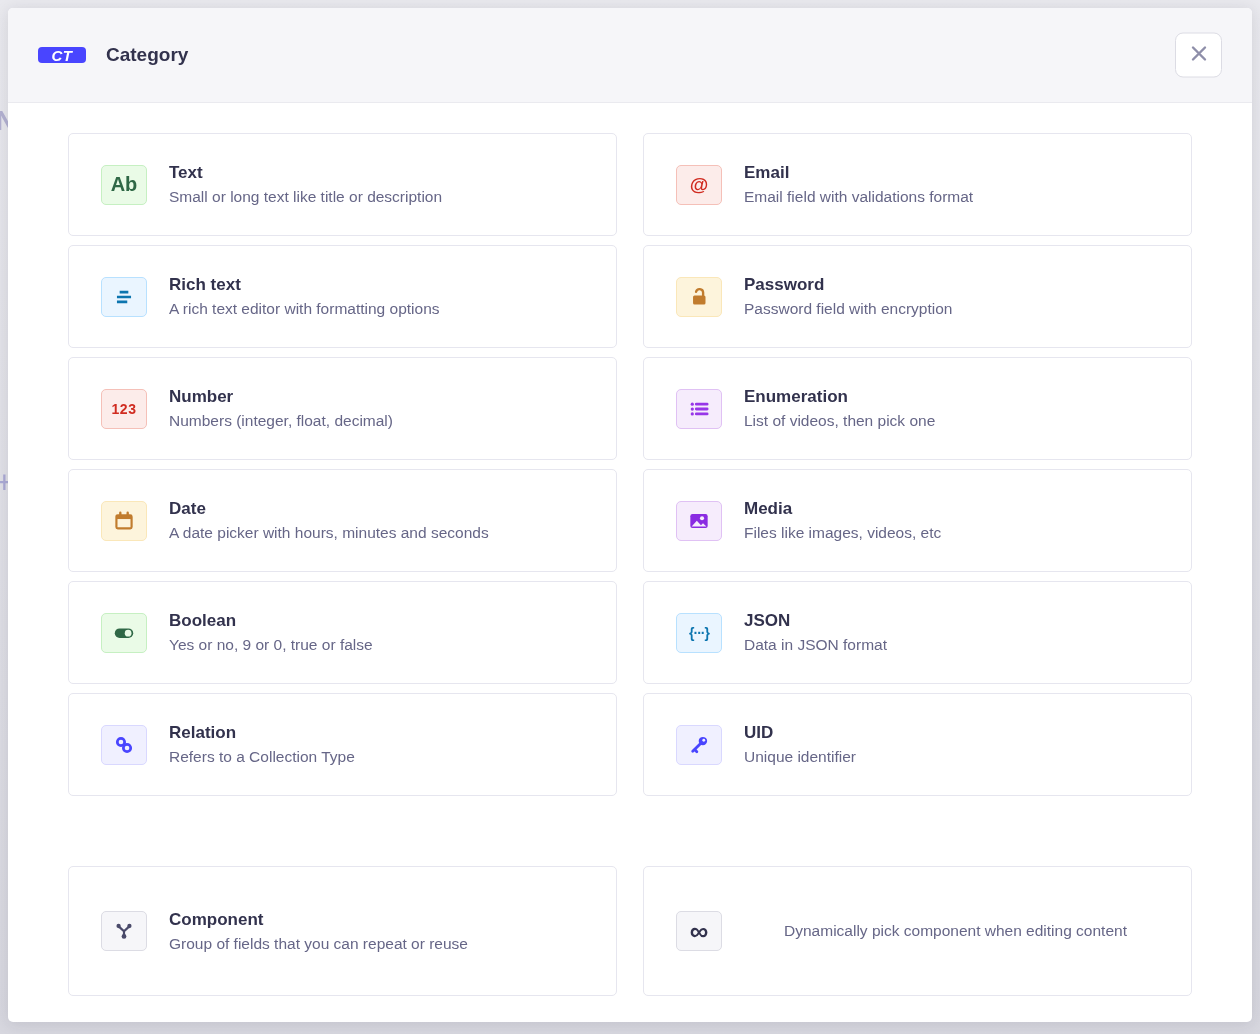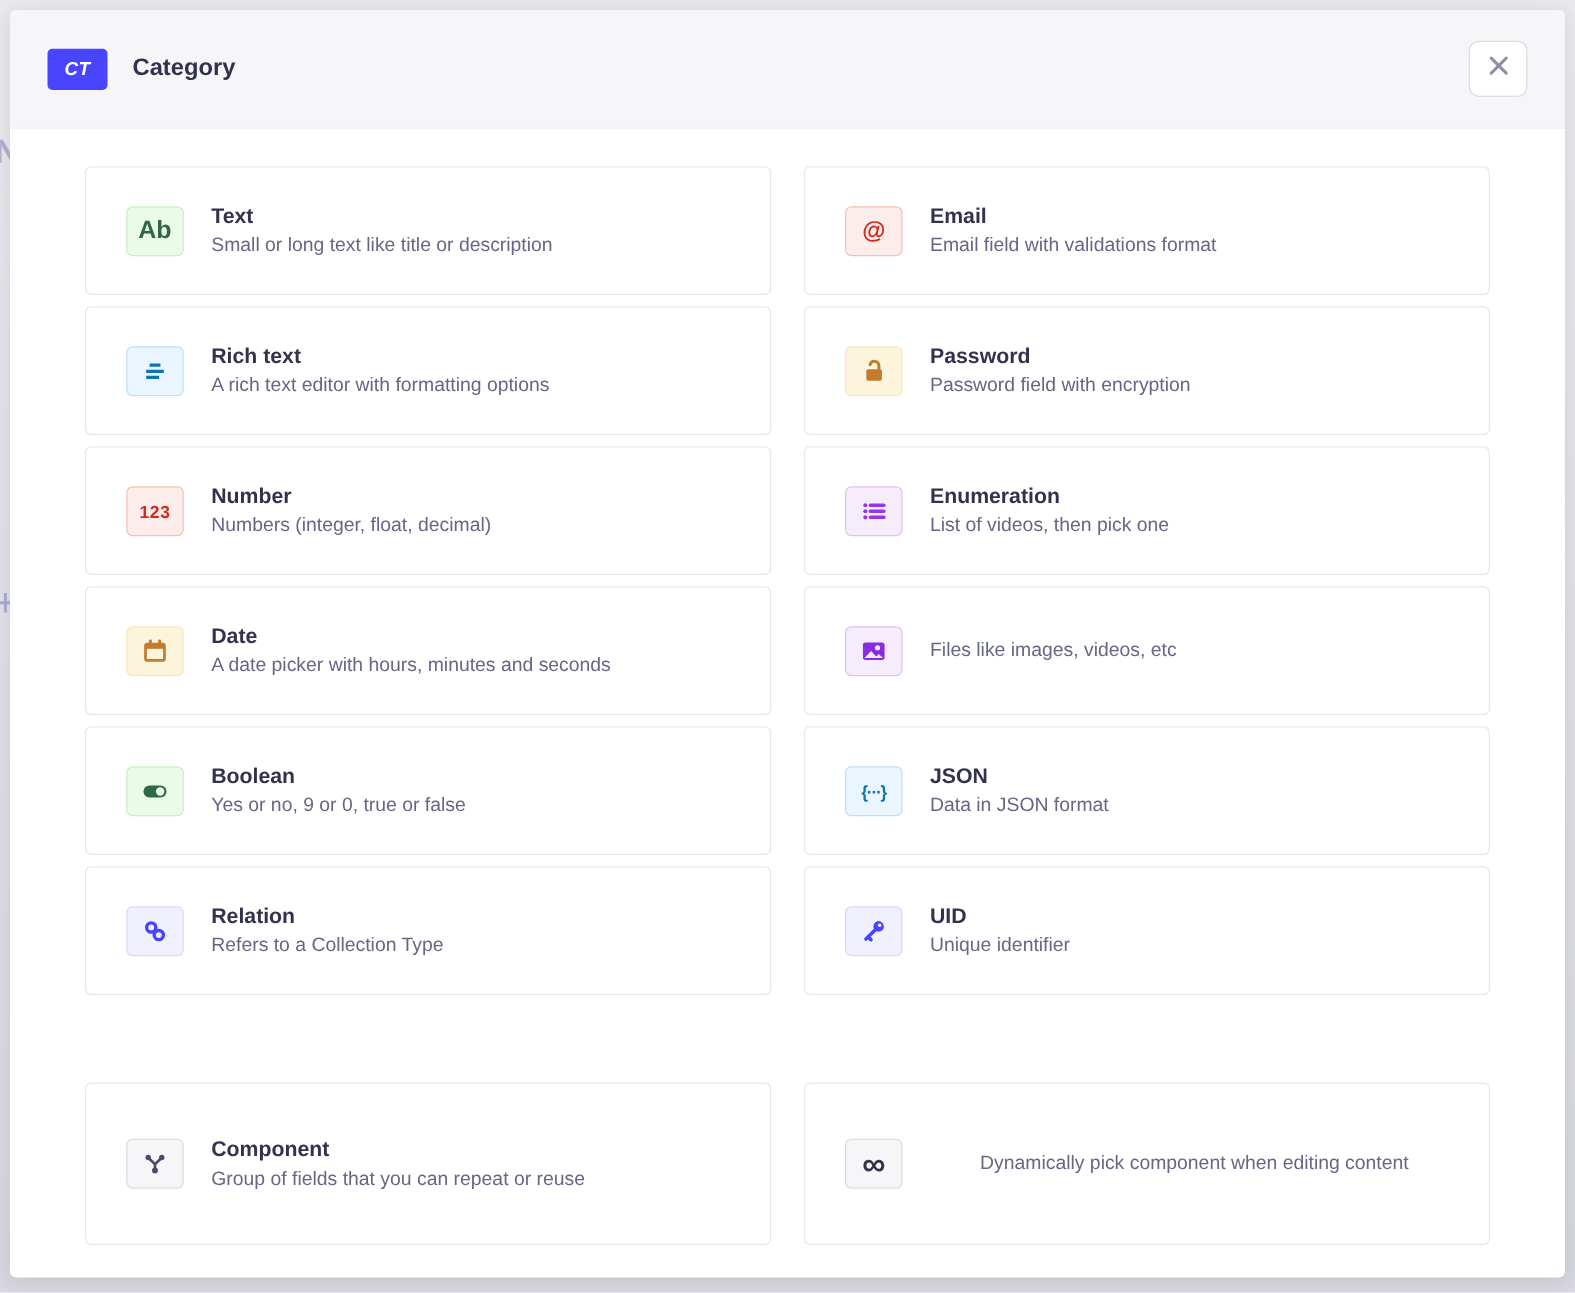--- a/index.html
+++ b/index.html
@@ -11,21 +11,21 @@
   .bg-letter { position:absolute; z-index:0; color:#a2a0c8; font-weight:bold; opacity:.75; }
   .bg-letter.n { top:106px; left:-4px; font-size:27px; }
   .bg-letter.plus { top:464px; left:-5px; font-size:32px; font-weight:400; color:#9a98cf; }
 
   .modal { position:absolute; z-index:1; left:8px; top:8px; width:1244px; height:1014px;
     background:#fff; border-radius:5px; box-shadow:0 2px 15px rgba(33,33,52,.12); }
 
   .modal-header { position:relative; height:95px; background:#f6f6f9;
     border-bottom:1px solid #eaeaef; border-radius:5px 5px 0 0;
     display:flex; align-items:center; padding:0 30px; }
-  .ct-badge { width:48px; height:33px; background:#4945ff; border-radius:4px;
+  .ct-badge { width:48px; height:16px; background:#4945ff; border-radius:4px;
     color:#fff; font-style:italic; font-weight:bold; font-size:15px;
     display:flex; align-items:center; justify-content:center; letter-spacing:.5px; }
   .modal-title { margin-left:20px; font-size:19px; font-weight:bold; color:#32324d; }
   .close-btn { position:absolute; right:30px; top:50%; transform:translateY(-50%);
     width:47px; height:45px; background:#fff; border:1px solid #dcdce4; border-radius:8px;
     display:flex; align-items:center; justify-content:center; cursor:pointer; }
 
   .modal-body { padding:30px 60px 0 60px; }
   .grid { display:grid; grid-template-columns:1fr 1fr; column-gap:26px; row-gap:9px; }
   .grid.bottom { margin-top:70px; }
@@ -162,20 +162,21 @@
 
       <div class="card">
         <span class="iconbox sch-purple">
           <svg width="26" height="26" viewBox="0 0 24 24">
               <rect x="4" y="5.5" width="16" height="13" rx="2" fill="#8a2be2"></rect>
               <circle cx="14.8" cy="9.4" r="1.9" fill="#f6ecfc"></circle>
               <path d="M5.2 17 L10 11.8 L13.8 15.9 L15.7 14 L18.8 17 Z" fill="#f6ecfc"></path>
             </svg>
         </span>
         <div class="card-text">
+          <div class="card-title">Media</div>
           <div class="card-desc">Files like images, videos, etc</div>
         </div>
       </div>
 
       <div class="card">
         <span class="iconbox sch-green">
           <svg width="28" height="26" viewBox="0 0 24 24">
               <rect x="3.5" y="7.8" width="17" height="8.8" rx="4.4" fill="#2f6846"></rect>
               <circle cx="15.8" cy="12.2" r="3.1" fill="#eafbe7"></circle>
             </svg>

